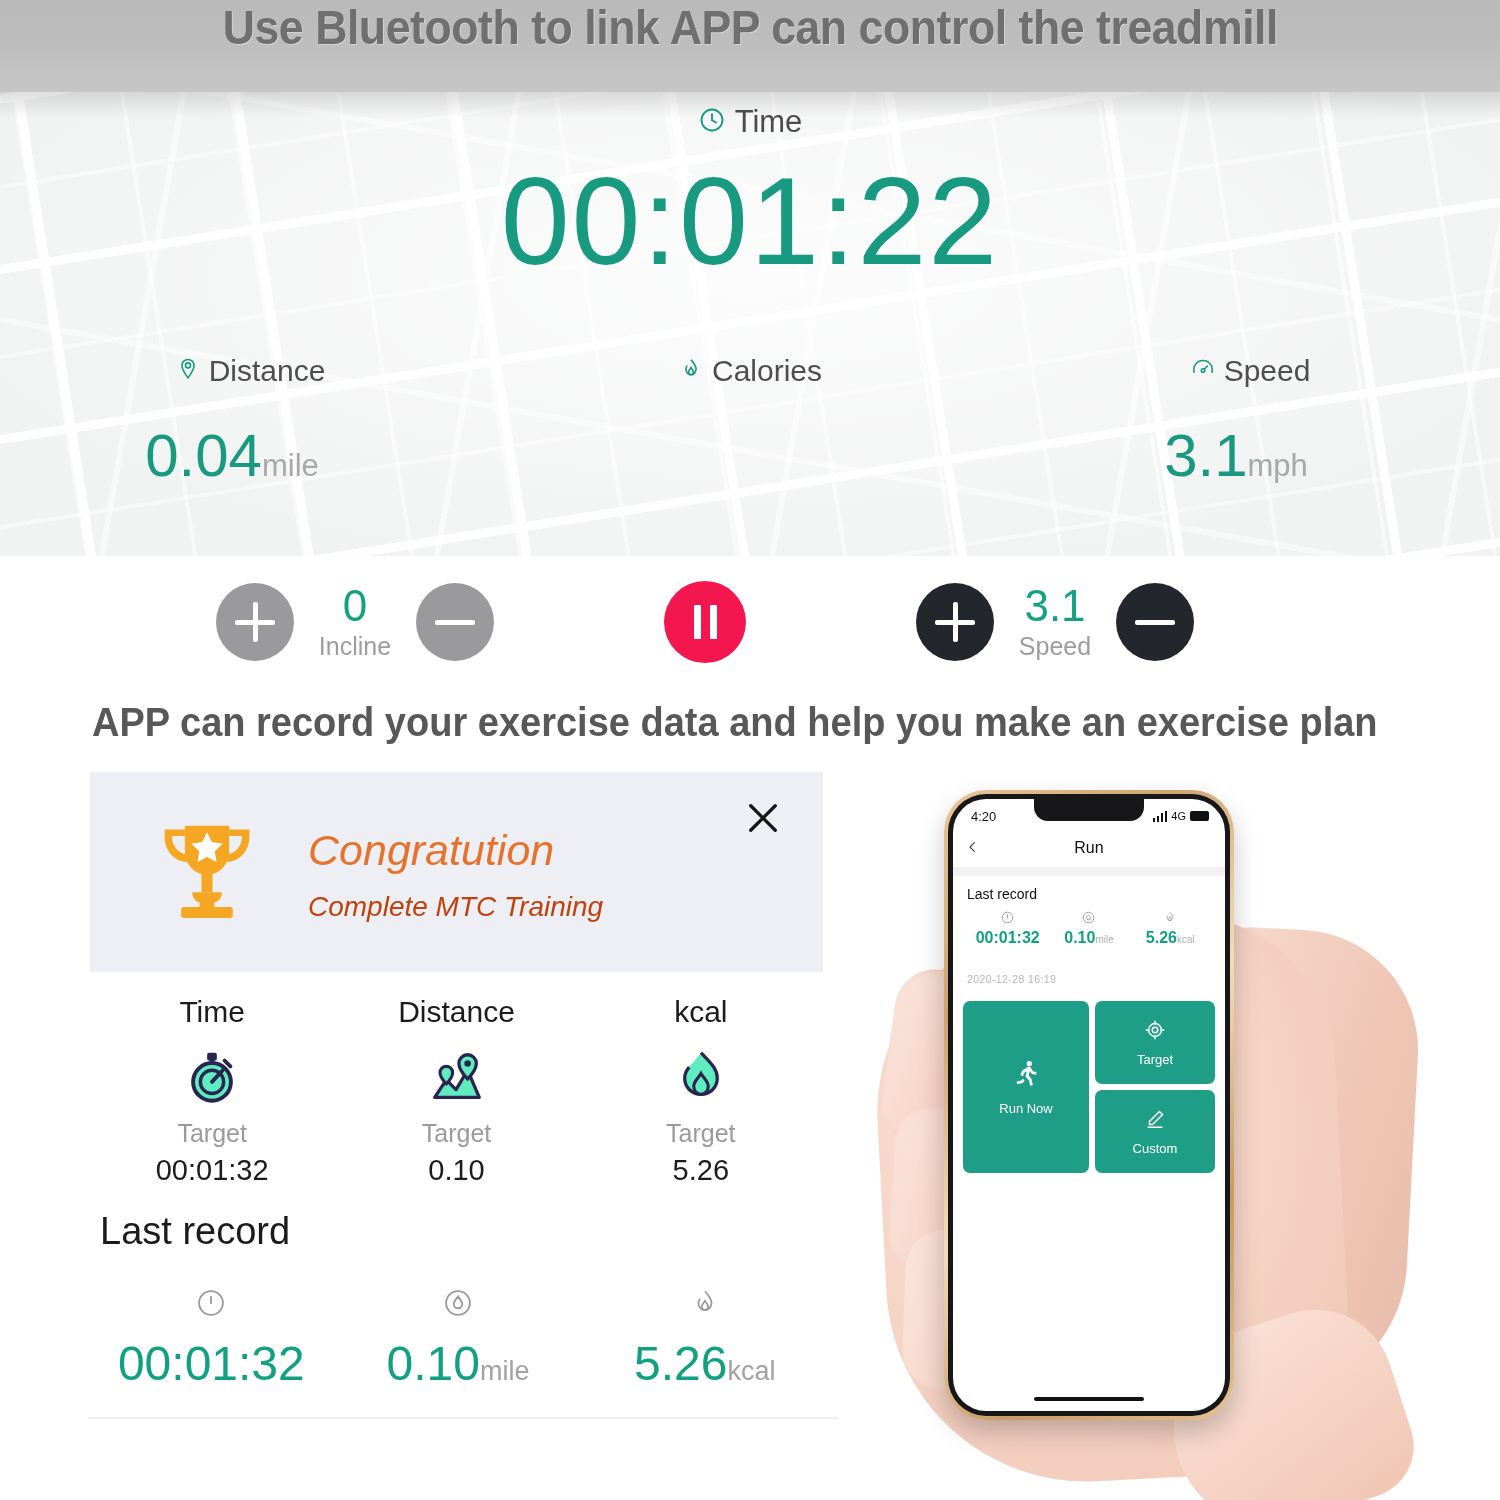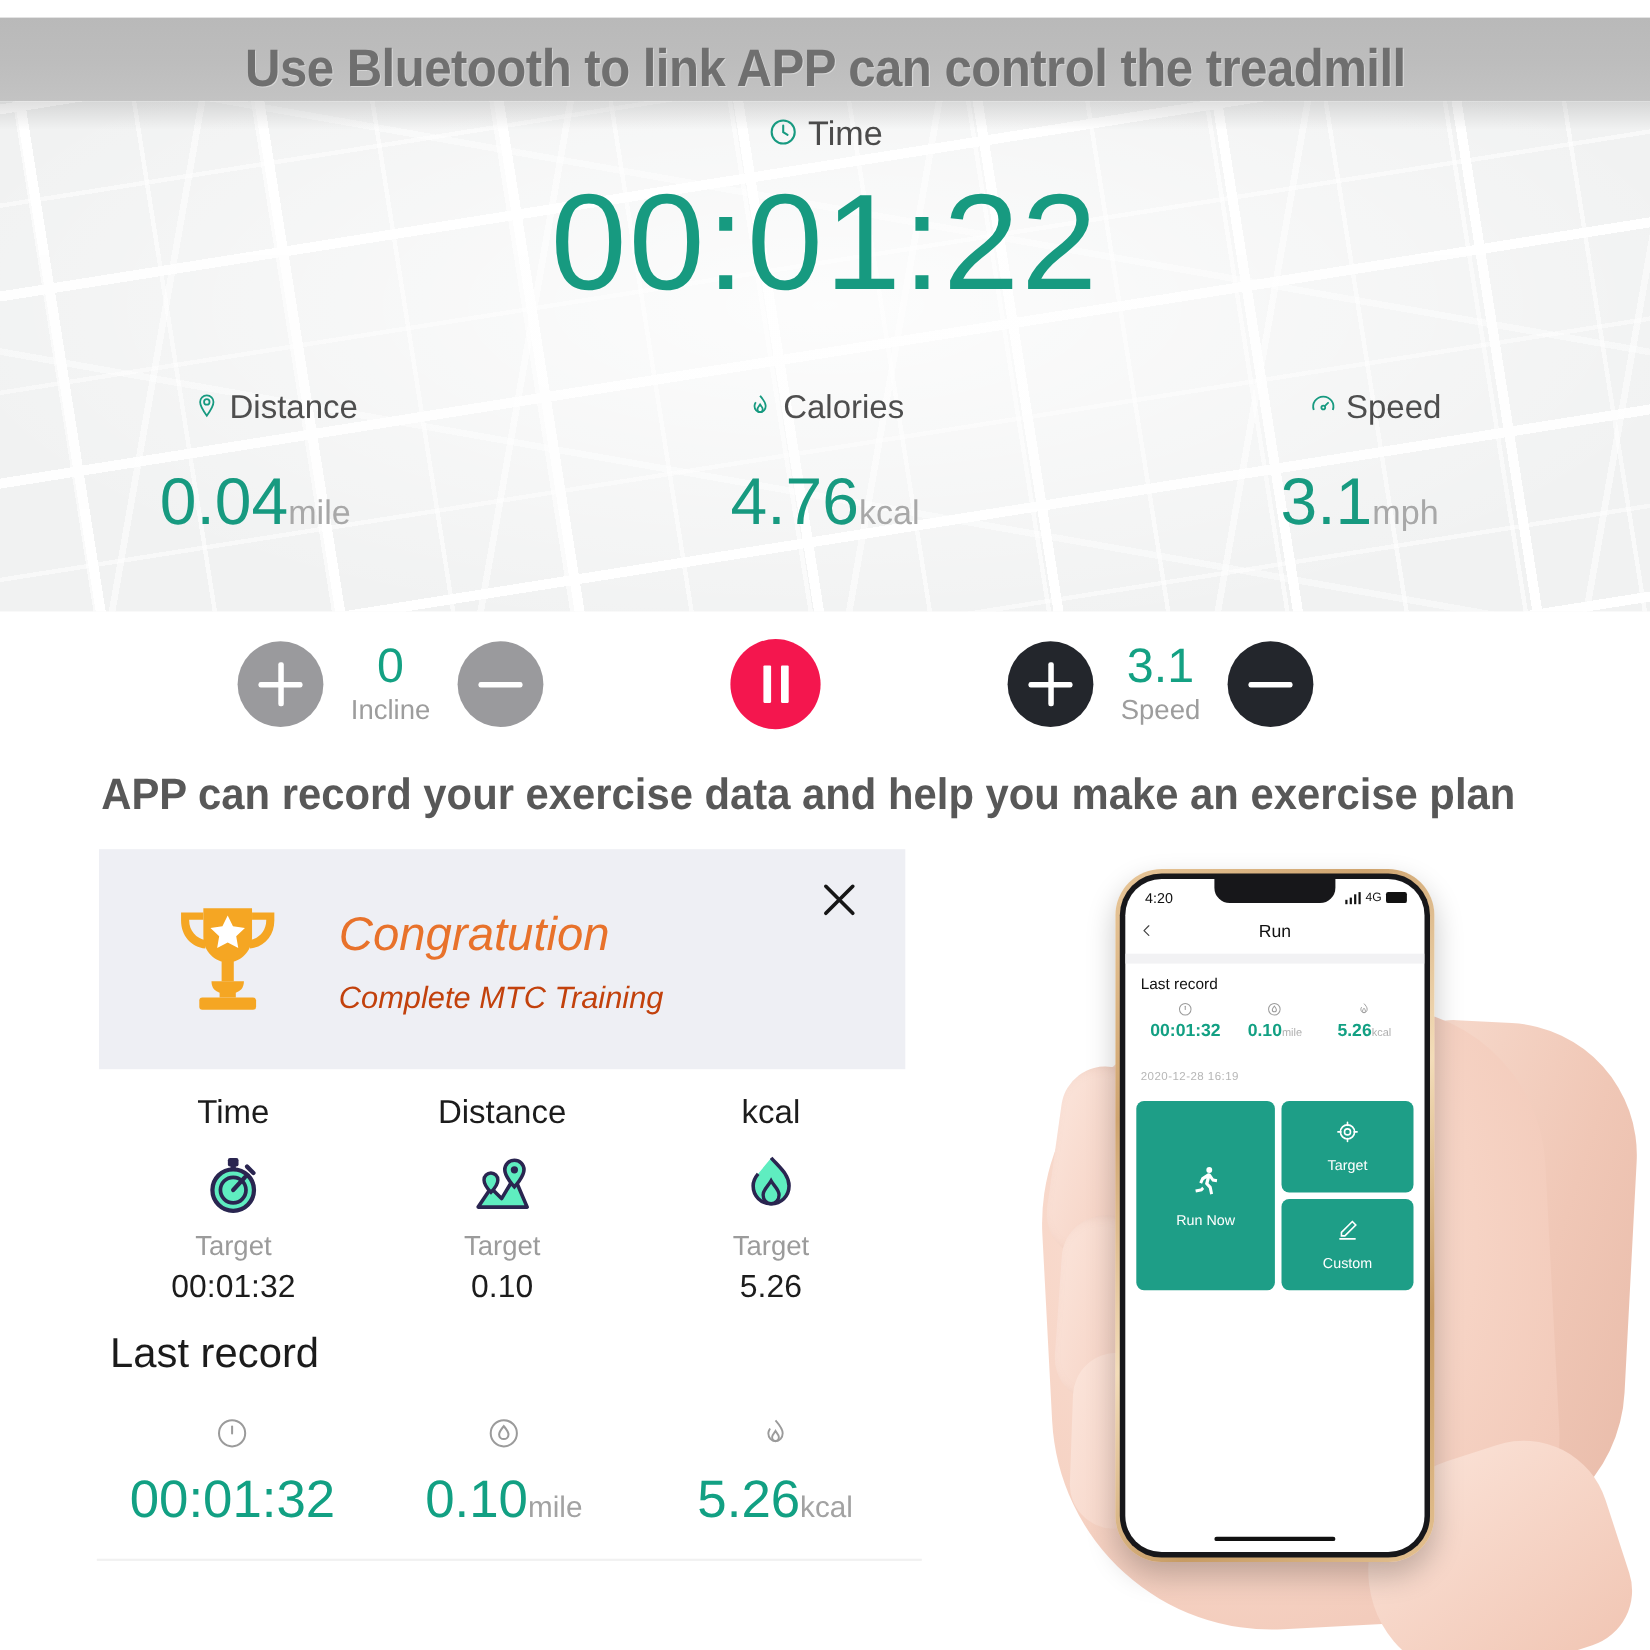--- a/index.html
+++ b/index.html
@@ -6,23 +6,23 @@
   html, body {
     width: 1500px; height: 1500px;
     background: #ffffff;
     font-family: "Liberation Sans", sans-serif;
     overflow: hidden;
   }
   .page { position: relative; width: 1500px; height: 1500px; background:#fff; }
 
   
   .header-band {
-    position: absolute; left:0; top:16px; width:1500px; height:92px;
+    position: absolute; left:0; top:0; width:1500px; height:92px;
     background: linear-gradient(180deg,#b9b9b9 0%,#bdbdbd 45%,#c6c6c6 100%);
-    display:flex; align-items:center; justify-content:center;
+    display:flex; align-items:flex-start; justify-content:center;
   }
   .header-title {
     font-family:"Liberation Sans Narrow","Liberation Sans",sans-serif;
     font-weight:700; font-size:48px; letter-spacing:-0.5px;
     color:#6f6f6f; text-shadow: 1px 1px 0 rgba(255,255,255,.35);
     transform: scaleX(.93); white-space:nowrap;
   }
 
   
   .map-panel {
@@ -137,21 +137,21 @@
   
   .last-title{ position:absolute; left:100px; top:1210px; font-size:38px; color:#1b1b1b;}
   .last-row{ position:absolute; left:88px; top:1282px; width:740px; display:flex;}
   .lcol{ flex:1; text-align:center;}
   .lcol .ico{ height:42px; display:flex;align-items:center;justify-content:center;}
   .lcol .val{ margin-top:12px; font-size:48px; color:#12a083; white-space:nowrap;}
   .lcol .val .unit{ font-size:27px; color:#a2a2a2;}
   .divider{ position:absolute; left:88px; top:1417px; width:750px; height:2px; background:#f1f1f1;}
 
   
-  .hand-wrap{ position:absolute; left:922px; top:760px; width:560px; height:740px; }
+  .hand-wrap{ position:absolute; left:852px; top:760px; width:560px; height:740px; }
   .palm{
     position:absolute; left:30px; top:160px; width:460px; height:560px;
     background: radial-gradient(ellipse at 35% 35%, #fbe2d7 0%, #f6d3c4 55%, #efc3b2 100%);
     border-radius:190px 150px 170px 200px; transform: rotate(-3deg);
   }
   .finger{ position:absolute; background: linear-gradient(100deg,#fbe4da,#f3cbbb); border-radius:40px;}
   .f1{ left:36px; top:210px; width:92px; height:175px; transform:rotate(8deg);
        box-shadow: inset -6px 0 10px rgba(215,160,140,.35);}
   .f2{ left:40px; top:345px; width:92px; height:170px; transform:rotate(4deg);
        box-shadow: inset -6px 0 10px rgba(215,160,140,.35);}
@@ -263,23 +263,20 @@
 
       <div class="stat s2">
         <div class="stat-head">
           <span>
             <svg width="26" height="26" viewBox="0 0 24 24" fill="none" stroke="#179a80" stroke-width="1.5">
               <path d="M12 3.5c2.6 3 4.7 5.4 4.7 8.6 0 2.9-2.1 5.2-4.7 5.2s-4.7-2.3-4.7-5.2c0-1.2.4-2.1 1.1-3.2"></path>
               <path d="M12 17.3c-1.2 0-2.2-1.1-2.2-2.5 0-1.6 1.4-2.6 2.2-4 .8 1.4 2.2 2.4 2.2 4 0 1.4-1 2.5-2.2 2.5z"></path>
             </svg>
           </span>
           <span class="lbl">Calories</span>
-        </div>
-        <div class="stat-val">
-          <span>4.76</span><span class="unit">kcal</span>
         </div>
       </div>
 
       <div class="stat s3">
         <div class="stat-head">
           <span>
             <svg width="26" height="26" viewBox="0 0 24 24" fill="none" stroke="#179a80" stroke-width="1.5">
               <path d="M4 15.5a8.5 8.5 0 1 1 16 0"></path>
               <circle cx="12" cy="13.4" r="1.6"></circle>
               <path d="M13.2 12.2 16 9.4" stroke-linecap="round"></path>

